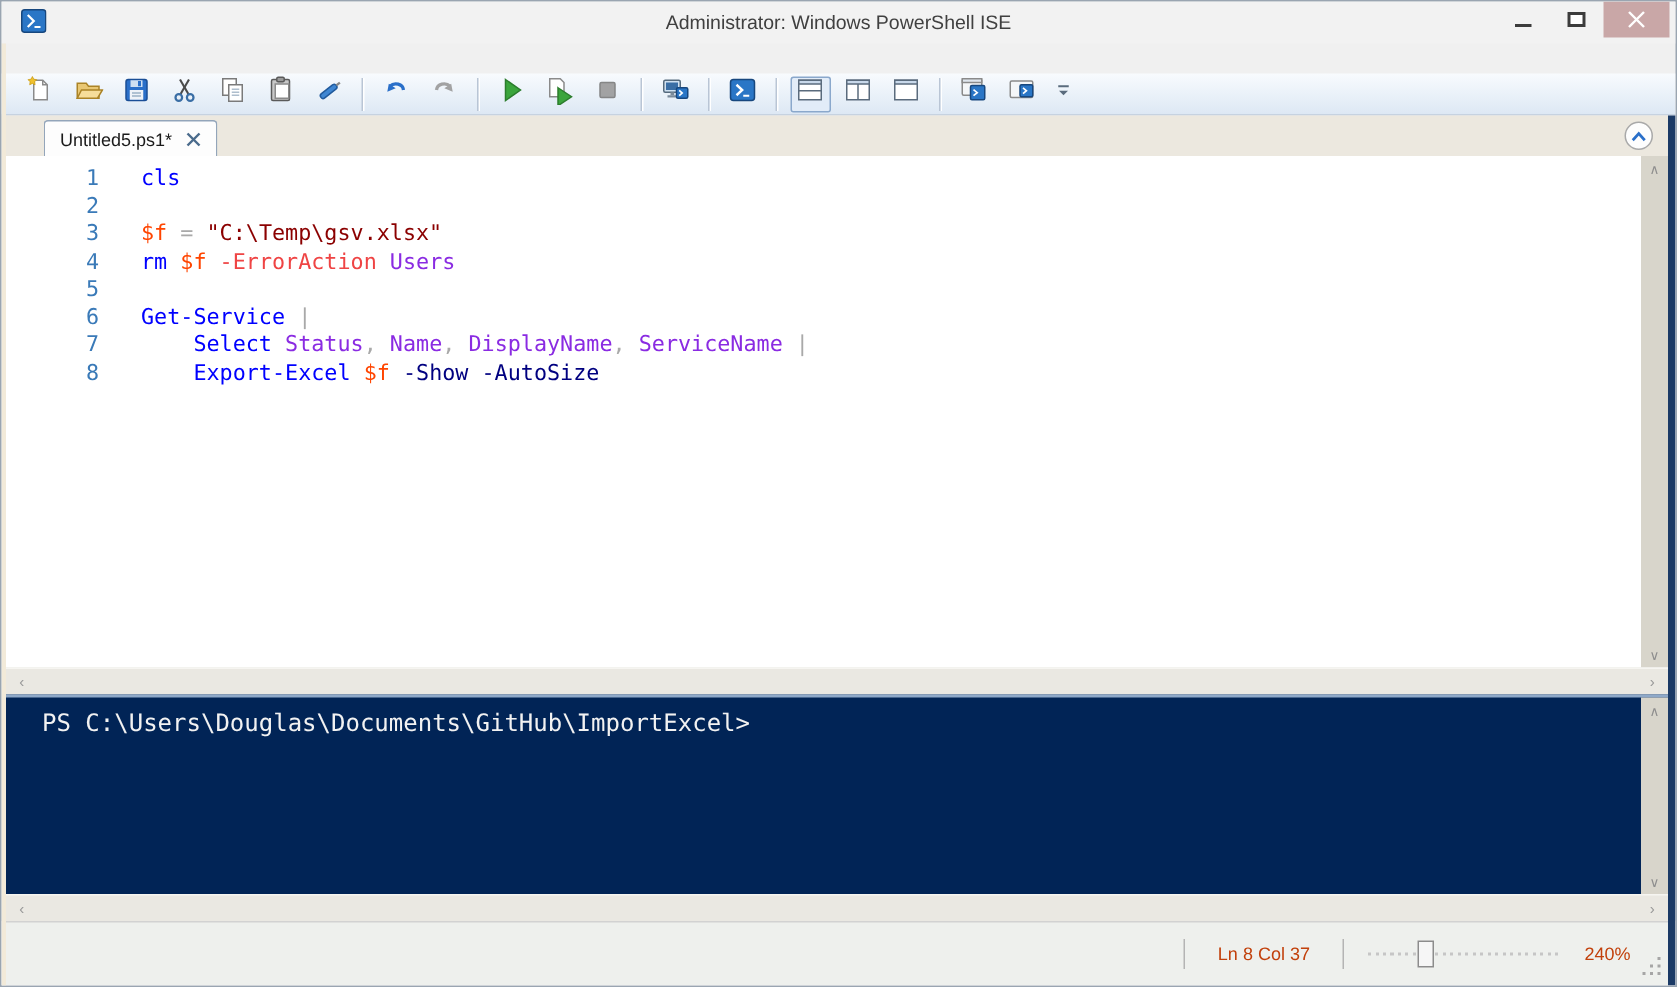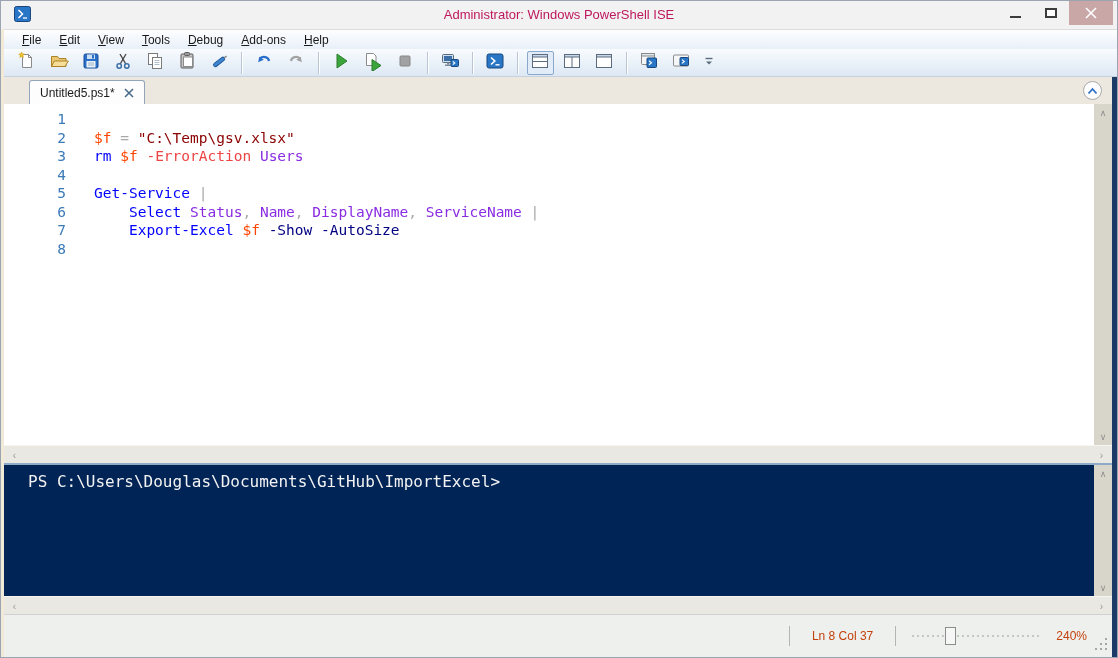--- a/index.html
+++ b/index.html
@@ -4,21 +4,21 @@
 <style>
   * { margin:0; padding:0; box-sizing:border-box; }
   body { font-family:"Liberation Sans", sans-serif; background:#d8d8d8; }
   .window { position:relative; width:1118px; height:658px; background:#f0f0f0;
             border:1px solid #9aa5b1; overflow:hidden; }
 
   
   .titlebar { position:absolute; left:0; top:0; right:0; height:28px; background:#f2f2f2; }
   .app-icon { position:absolute; left:13px; top:5px; width:17px; height:16px; }
   .title { position:absolute; left:0; right:0; top:0; height:28px; line-height:28px;
-           text-align:center; font-size:13px; color:#be185d; }
+           text-align:center; font-size:13px; color:#404040; }
   .win-controls { position:absolute; right:4px; top:0; height:24px; display:flex; }
   .win-btn { width:36px; height:24px; display:flex; align-items:center; justify-content:center; }
   .win-btn.close { width:44px; background:#c9a7a7; }
   .glyph-min { width:11px; height:2px; background:#3c3c3c; margin-top:8px; }
   .glyph-max { width:12px; height:10px; border:2px solid #3c3c3c; background:#fff; }
 
   
   .menubar { position:absolute; top:28px; left:0; right:0; height:20px;
              background:linear-gradient(#fdfeff,#e9f0f9); border-top:1px solid #dcdcdc;
              display:flex; align-items:center; padding-left:12px; font-size:12px; color:#1a1a1a; }
@@ -115,29 +115,20 @@
         </div>
       <div class="win-btn close">
         <svg width="12" height="12" viewBox="0 0 12 12">
             <line x1="1" y1="1" x2="11" y2="11" stroke="#ffffff" stroke-width="1.6"></line>
             <line x1="11" y1="1" x2="1" y2="11" stroke="#ffffff" stroke-width="1.6"></line>
           </svg>
       </div>
     </div>
   </div>
 
-  <div class="menubar" id="menubar">
-      <div class="menu-item"><u>F</u>ile</div>
-      <div class="menu-item"><u>E</u>dit</div>
-      <div class="menu-item"><u>V</u>iew</div>
-      <div class="menu-item"><u>T</u>ools</div>
-      <div class="menu-item"><u>D</u>ebug</div>
-      <div class="menu-item"><u>A</u>dd-ons</div>
-      <div class="menu-item"><u>H</u>elp</div>
-    </div>
 
   <div class="toolbar" id="toolbar">
       <div class="tb-btn">
         <span><svg width="20" height="20" viewBox="0 0 20 20">
             <path d="M5.5 3.5h6l3 3v10h-9z" fill="#fff" stroke="#8a8a8a"></path>
             <path d="M11.5 3.5v3h3" fill="none" stroke="#8a8a8a"></path>
             <path d="M4.6 1l.9 1.8 2 .3-1.4 1.4.3 2-1.8-.9-1.8.9.3-2L1.7 3.1l2-.3z" fill="#f0c12e" stroke="#c89a10" stroke-width=".5"></path>
           </svg></span>
       </div>
       <div class="tb-btn">
@@ -306,20 +297,21 @@
         <div>1</div>
         <div>2</div>
         <div>3</div>
         <div>4</div>
         <div>5</div>
         <div>6</div>
         <div>7</div>
         <div>8</div>
       </div>
     <div class="code" id="code">
+        <div class="code-line"><span style="color: rgb(0, 0, 255);">cls</span></div>
         <div class="code-line">&nbsp;</div>
         <div class="code-line"><span style="color: rgb(255, 69, 0);">$f</span><span style="color: rgb(169, 169, 169);"> = </span><span style="color: rgb(139, 0, 0);">"C:\Temp\gsv.xlsx"</span></div>
         <div class="code-line"><span style="color: rgb(0, 0, 255);">rm</span><span style="color: rgb(0, 0, 0);"> </span><span style="color: rgb(255, 69, 0);">$f</span><span style="color: rgb(0, 0, 0);"> </span><span style="color: #ef4444;">-ErrorAction</span><span style="color: rgb(0, 0, 0);"> </span><span style="color: rgb(138, 43, 226);">Users</span></div>
         <div class="code-line">&nbsp;</div>
         <div class="code-line"><span style="color: rgb(0, 0, 255);">Get-Service</span><span style="color: rgb(0, 0, 0);"> </span><span style="color: rgb(169, 169, 169);">|</span></div>
         <div class="code-line"><span style="color: rgb(0, 0, 0);">    </span><span style="color: rgb(0, 0, 255);">Select</span><span style="color: rgb(0, 0, 0);"> </span><span style="color: rgb(138, 43, 226);">Status</span><span style="color: rgb(169, 169, 169);">,</span><span style="color: rgb(0, 0, 0);"> </span><span style="color: rgb(138, 43, 226);">Name</span><span style="color: rgb(169, 169, 169);">,</span><span style="color: rgb(0, 0, 0);"> </span><span style="color: rgb(138, 43, 226);">DisplayName</span><span style="color: rgb(169, 169, 169);">,</span><span style="color: rgb(0, 0, 0);"> </span><span style="color: rgb(138, 43, 226);">ServiceName</span><span style="color: rgb(0, 0, 0);"> </span><span style="color: rgb(169, 169, 169);">|</span></div>
         <div class="code-line"><span style="color: rgb(0, 0, 0);">    </span><span style="color: rgb(0, 0, 255);">Export-Excel</span><span style="color: rgb(0, 0, 0);"> </span><span style="color: rgb(255, 69, 0);">$f</span><span style="color: rgb(0, 0, 0);"> </span><span style="color: rgb(0, 0, 128);">-Show</span><span style="color: rgb(0, 0, 0);"> </span><span style="color: rgb(0, 0, 128);">-AutoSize</span></div>
       </div>
     <div class="vscroll">
       <div class="vs-arrow up">∧</div>

